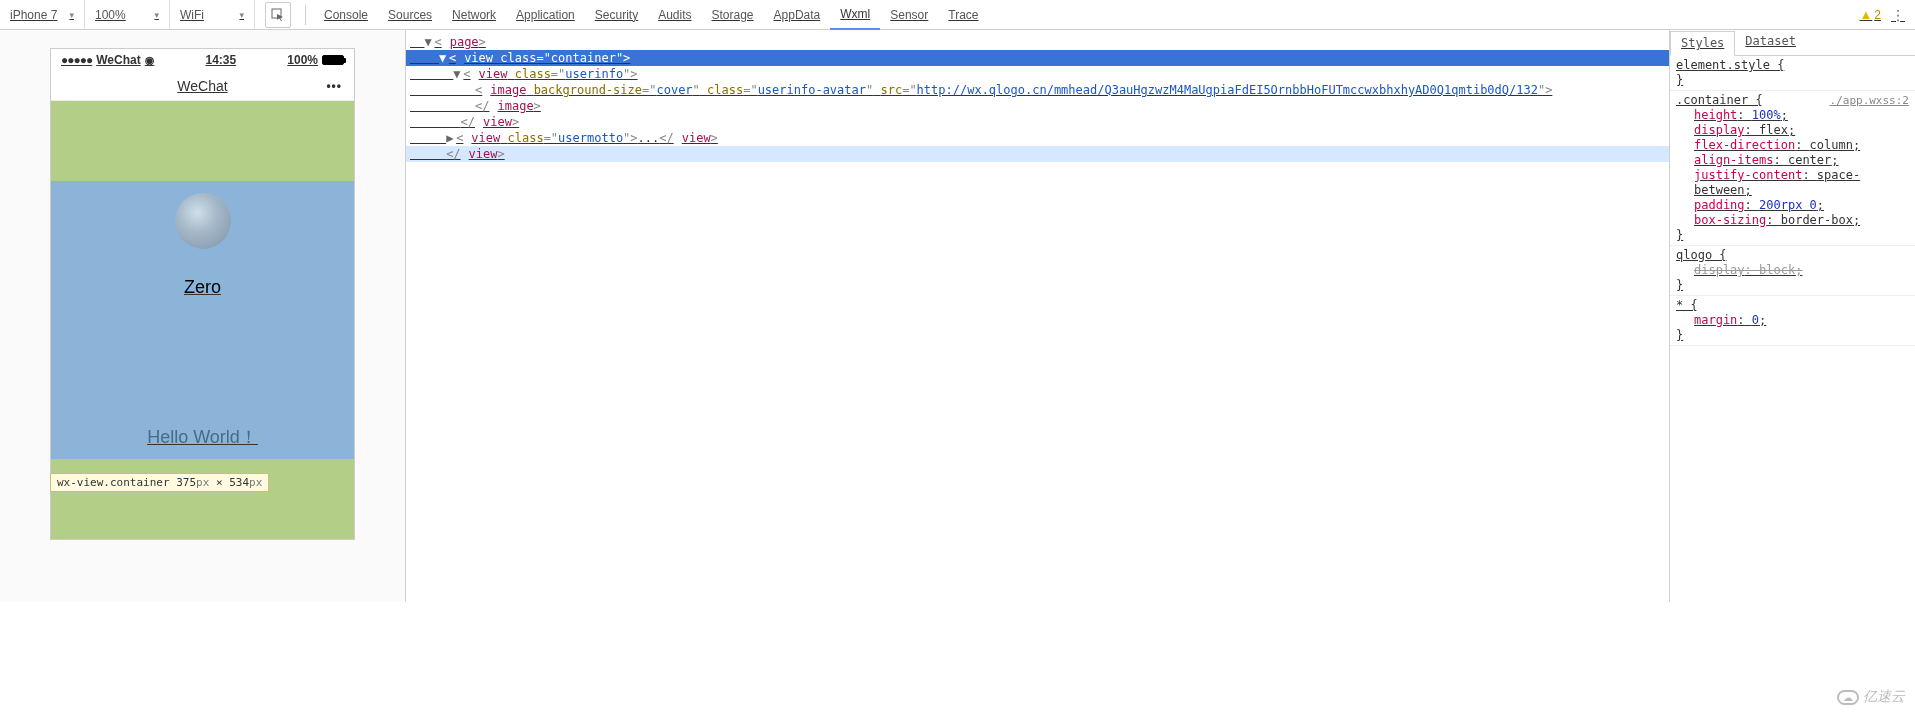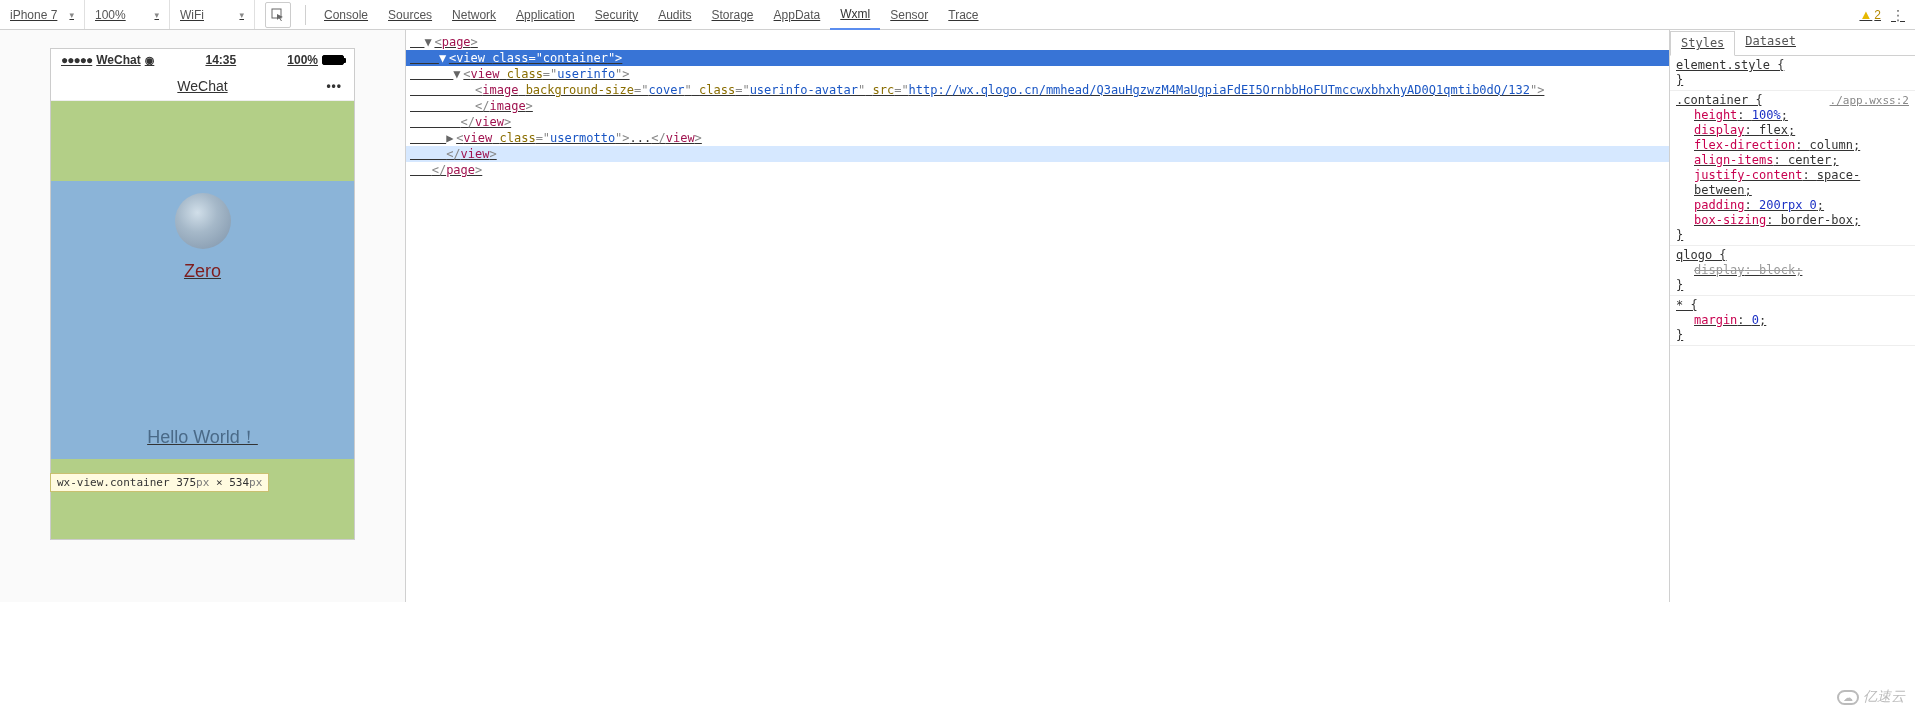--- a/index.html
+++ b/index.html
@@ -35,35 +35,35 @@
 .status-right { display: flex; align-items: center; gap: 4px; }
 .battery { width: 22px; height: 10px; border: 1px solid #000; border-radius: 2px; position: relative; background: #000; }
 .battery::after { content: ""; position: absolute; right: -3px; top: 2px; width: 2px; height: 5px; background: #000; border-radius: 0 1px 1px 0; }
 .nav-bar { height: 30px; display: flex; align-items: center; justify-content: center; position: relative; border-bottom: 1px solid #eee; }
 .nav-title { font-size: 14px; color: #333; }
 .nav-dots { position: absolute; right: 12px; font-weight: bold; letter-spacing: 1px; }
 .phone-body { height: 438px; background: #b3cf87; position: relative; display: flex; flex-direction: column; }
 .pad-top { height: 80px; }
 .content-area { flex: 1; background: #8bb4d8; display: flex; flex-direction: column; align-items: center; padding-top: 12px; }
 .avatar { width: 56px; height: 56px; border-radius: 50%; background: radial-gradient(circle at 40% 35%, #dde6ec 0%, #aab9c6 40%, #7a8ca0 100%); margin-bottom: 12px; opacity: 0.85; }
-.nickname { color: #7f1d1d; font-size: 18px; }
+.nickname { color: #000000; font-size: 18px; margin-top: 16px; }
 .motto { color: #4a6a88; font-size: 18px; margin-top: auto; margin-bottom: 10px; }
 .pad-bottom { height: 80px; }
 .dim-tooltip { position: absolute; left: 50px; bottom: 110px; background: #fffbe0; border: 1px solid #c9c070; padding: 2px 6px; font-family: monospace; font-size: 11px; }
 .dim-tooltip .pxg { color: #777; }
 
 
 .dom-pane { flex: 1; border-left: 1px solid #d0d0d0; border-right: 1px solid #d0d0d0; font-family: Consolas, monospace; font-size: 12px; padding-top: 4px; overflow: auto; background: #fff; }
 .dom-line { white-space: pre; line-height: 16px; padding: 0 4px; }
 .dom-line.sel { background: #3874d6; color: #fff; }
 .dom-line.sel .tag, .dom-line.sel .attr, .dom-line.sel .val, .dom-line.sel .punct { color: #fff; }
 .dom-line.hl { background: #d6e8ff; }
 .arrow { display: inline-block; width: 10px; color: #666; cursor: pointer; }
 .dom-line.sel .arrow { color: #fff; }
-.tag { color: #a0134f; }
+.tag { color: #a0134f; margin-left: 8px; }
 .attr { color: #8a6d00; }
 .val { color: #1a56c4; }
 .punct { color: #888; }
 .txt { color: #333; }
 
 
 .styles-pane { width: 245px; font-family: Consolas, monospace; font-size: 12px; background: #fff; }
 .styles-tabs { display: flex; border-bottom: 1px solid #d0d0d0; height: 26px; }
 .st-tab { padding: 4px 10px; cursor: pointer; color: #555; }
 .st-tab.active { border: 1px solid #d0d0d0; border-bottom: 1px solid #fff; background: #fff; position: relative; top: 1px; }
@@ -167,21 +167,20 @@
 
     <div class="dom-pane">
       <div class="dom-line">  <span class="arrow">▼</span><span class="punct">&lt;</span><span class="tag">page</span><span class="punct">&gt;</span></div>
       <div class="dom-line sel">    <span class="arrow">▼</span><span class="punct">&lt;</span><span class="tag">view</span> <span class="attr">class</span><span class="punct">="</span><span class="val">container</span><span class="punct">"&gt;</span></div>
       <div class="dom-line">      <span class="arrow">▼</span><span class="punct">&lt;</span><span class="tag">view</span> <span class="attr">class</span><span class="punct">="</span><span class="val">userinfo</span><span class="punct">"&gt;</span></div>
       <div class="dom-line">         <span class="punct">&lt;</span><span class="tag">image</span> <span class="attr">background-size</span><span class="punct">="</span><span class="val">cover</span><span class="punct">"</span> <span class="attr">class</span><span class="punct">="</span><span class="val">userinfo-avatar</span><span class="punct">"</span> <span class="attr">src</span><span class="punct">="</span><span class="val">http://wx.qlogo.cn/mmhead/Q3auHgzwzM4MaUgpiaFdEI5OrnbbHoFUTmccwxbhxhyAD0Q1qmtib0dQ/132</span><span class="punct">"&gt;</span></div>
       <div class="dom-line">         <span class="punct">&lt;/</span><span class="tag">image</span><span class="punct">&gt;</span></div>
       <div class="dom-line">       <span class="punct">&lt;/</span><span class="tag">view</span><span class="punct">&gt;</span></div>
       <div class="dom-line">     <span class="arrow">▶</span><span class="punct">&lt;</span><span class="tag">view</span> <span class="attr">class</span><span class="punct">="</span><span class="val">usermotto</span><span class="punct">"&gt;</span><span class="txt">...</span><span class="punct">&lt;/</span><span class="tag">view</span><span class="punct">&gt;</span></div>
       <div class="dom-line hl">     <span class="punct">&lt;/</span><span class="tag">view</span><span class="punct">&gt;</span></div>
-      <div class="dom-line">   <span class="punct">&lt;/</span><span class="tag">page</span><span class="punct">&gt;</span></div>
     </div>
 
     <div class="styles-pane">
       <div class="styles-tabs">
         <div class="st-tab active">Styles</div>
         <div class="st-tab">Dataset</div>
       </div>
       <div class="css-block">
         <div><span class="css-sel">element.style {</span></div>
         <div>}</div>

